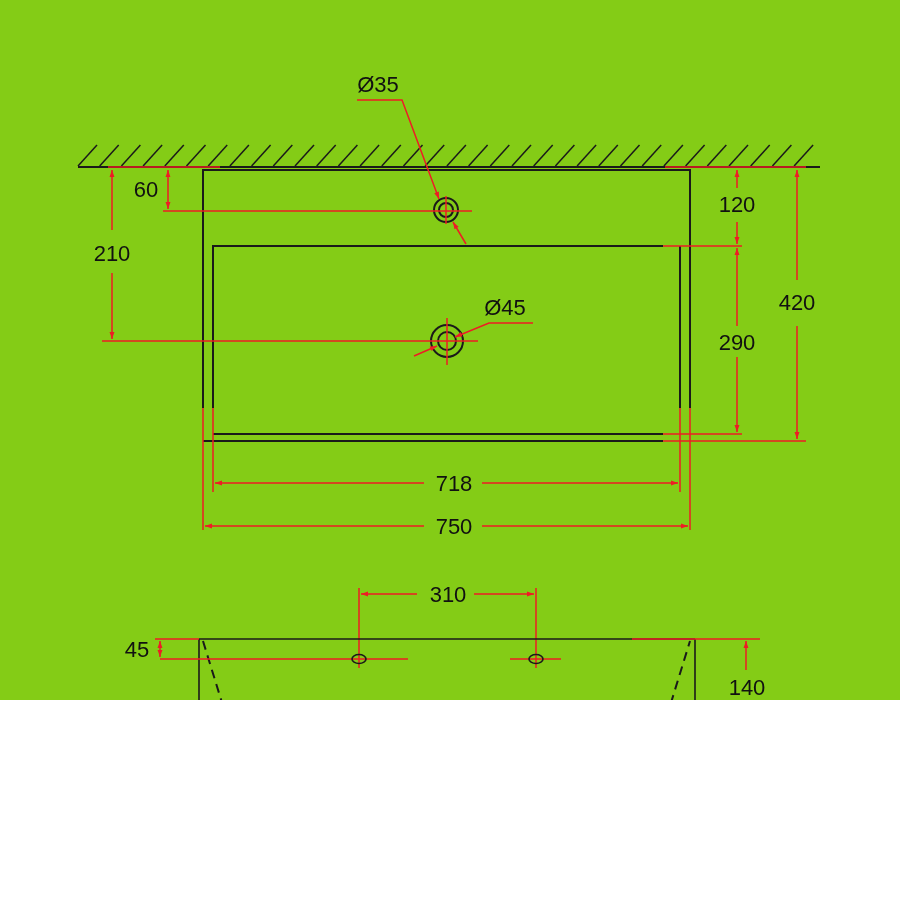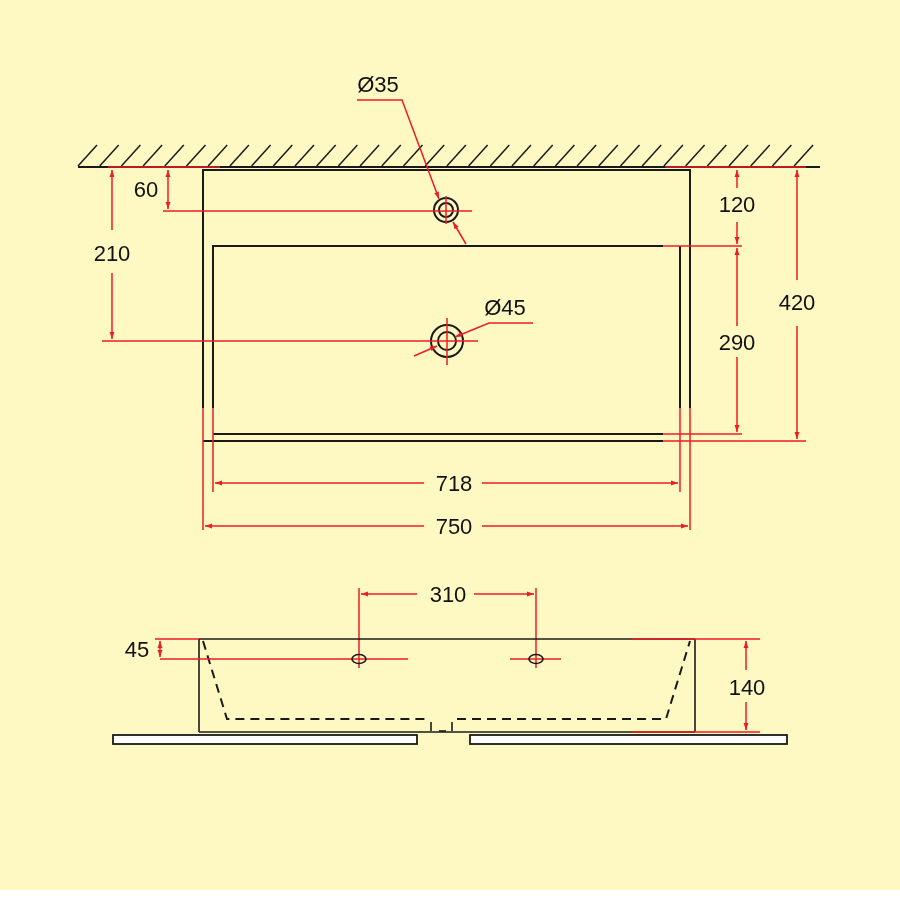--- a/index.html
+++ b/index.html
@@ -1,16 +1,16 @@
 <!DOCTYPE html>
 <html><head>
 <meta charset="utf-8">
 <style>
   html, body { margin: 0; padding: 0; background: #ffffff; }
-  #canvas { position: relative; width: 900px; height: 890px; overflow: hidden; background: #fef9c3; }
+  #canvas { position: relative; width: 900px; height: 700px; overflow: hidden; background: #84cc16; }
   svg { position: absolute; left: 0; top: 0; }
   .blk { stroke: #1a1a1a; stroke-width: 2; fill: none; }
   .blk-thin { stroke: #1a1a1a; stroke-width: 1.6; fill: none; }
   .red { stroke: #ee1c25; stroke-width: 1.5; fill: none; }
   .dash { stroke: #1a1a1a; stroke-width: 2; fill: none; stroke-dasharray: 9 6; }
   .hatch { stroke: #1a1a1a; stroke-width: 1.5; }
   .lbl { font-family: "Liberation Sans", sans-serif; font-size: 22px; fill: #111111; }
   .board { fill: #ffffff; stroke: #1a1a1a; stroke-width: 1.8; }
 </style>
 </head>

